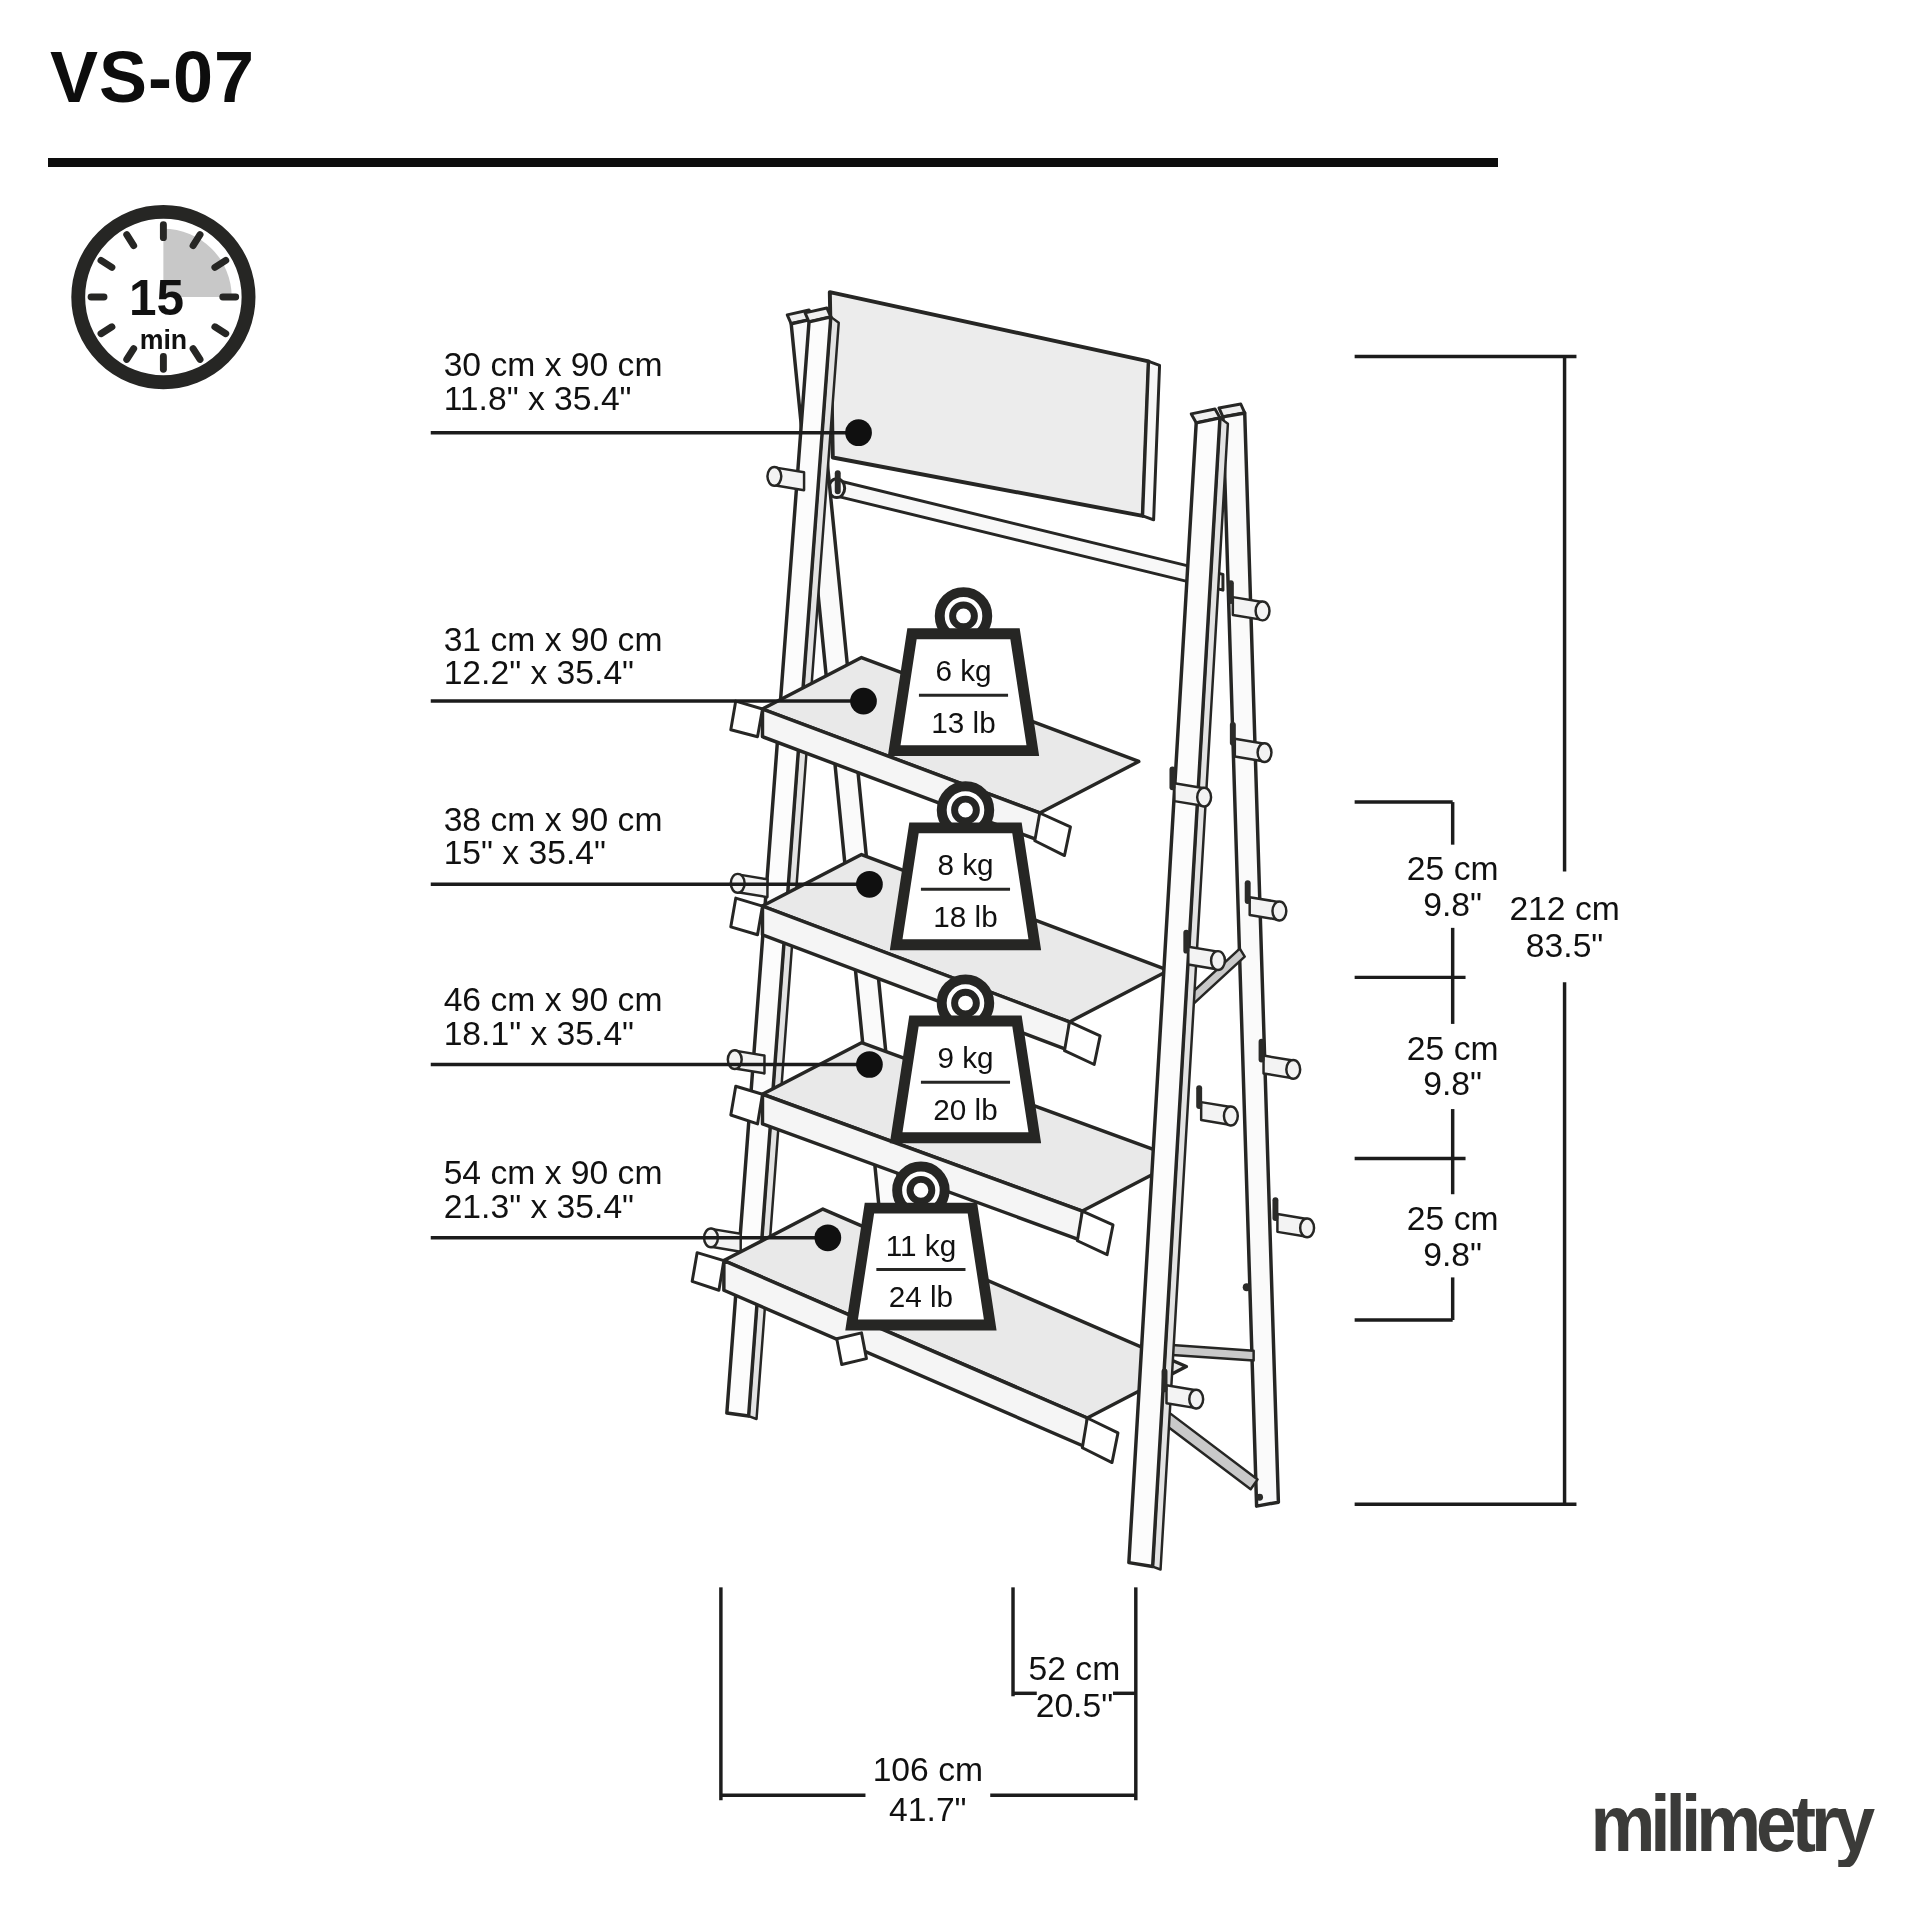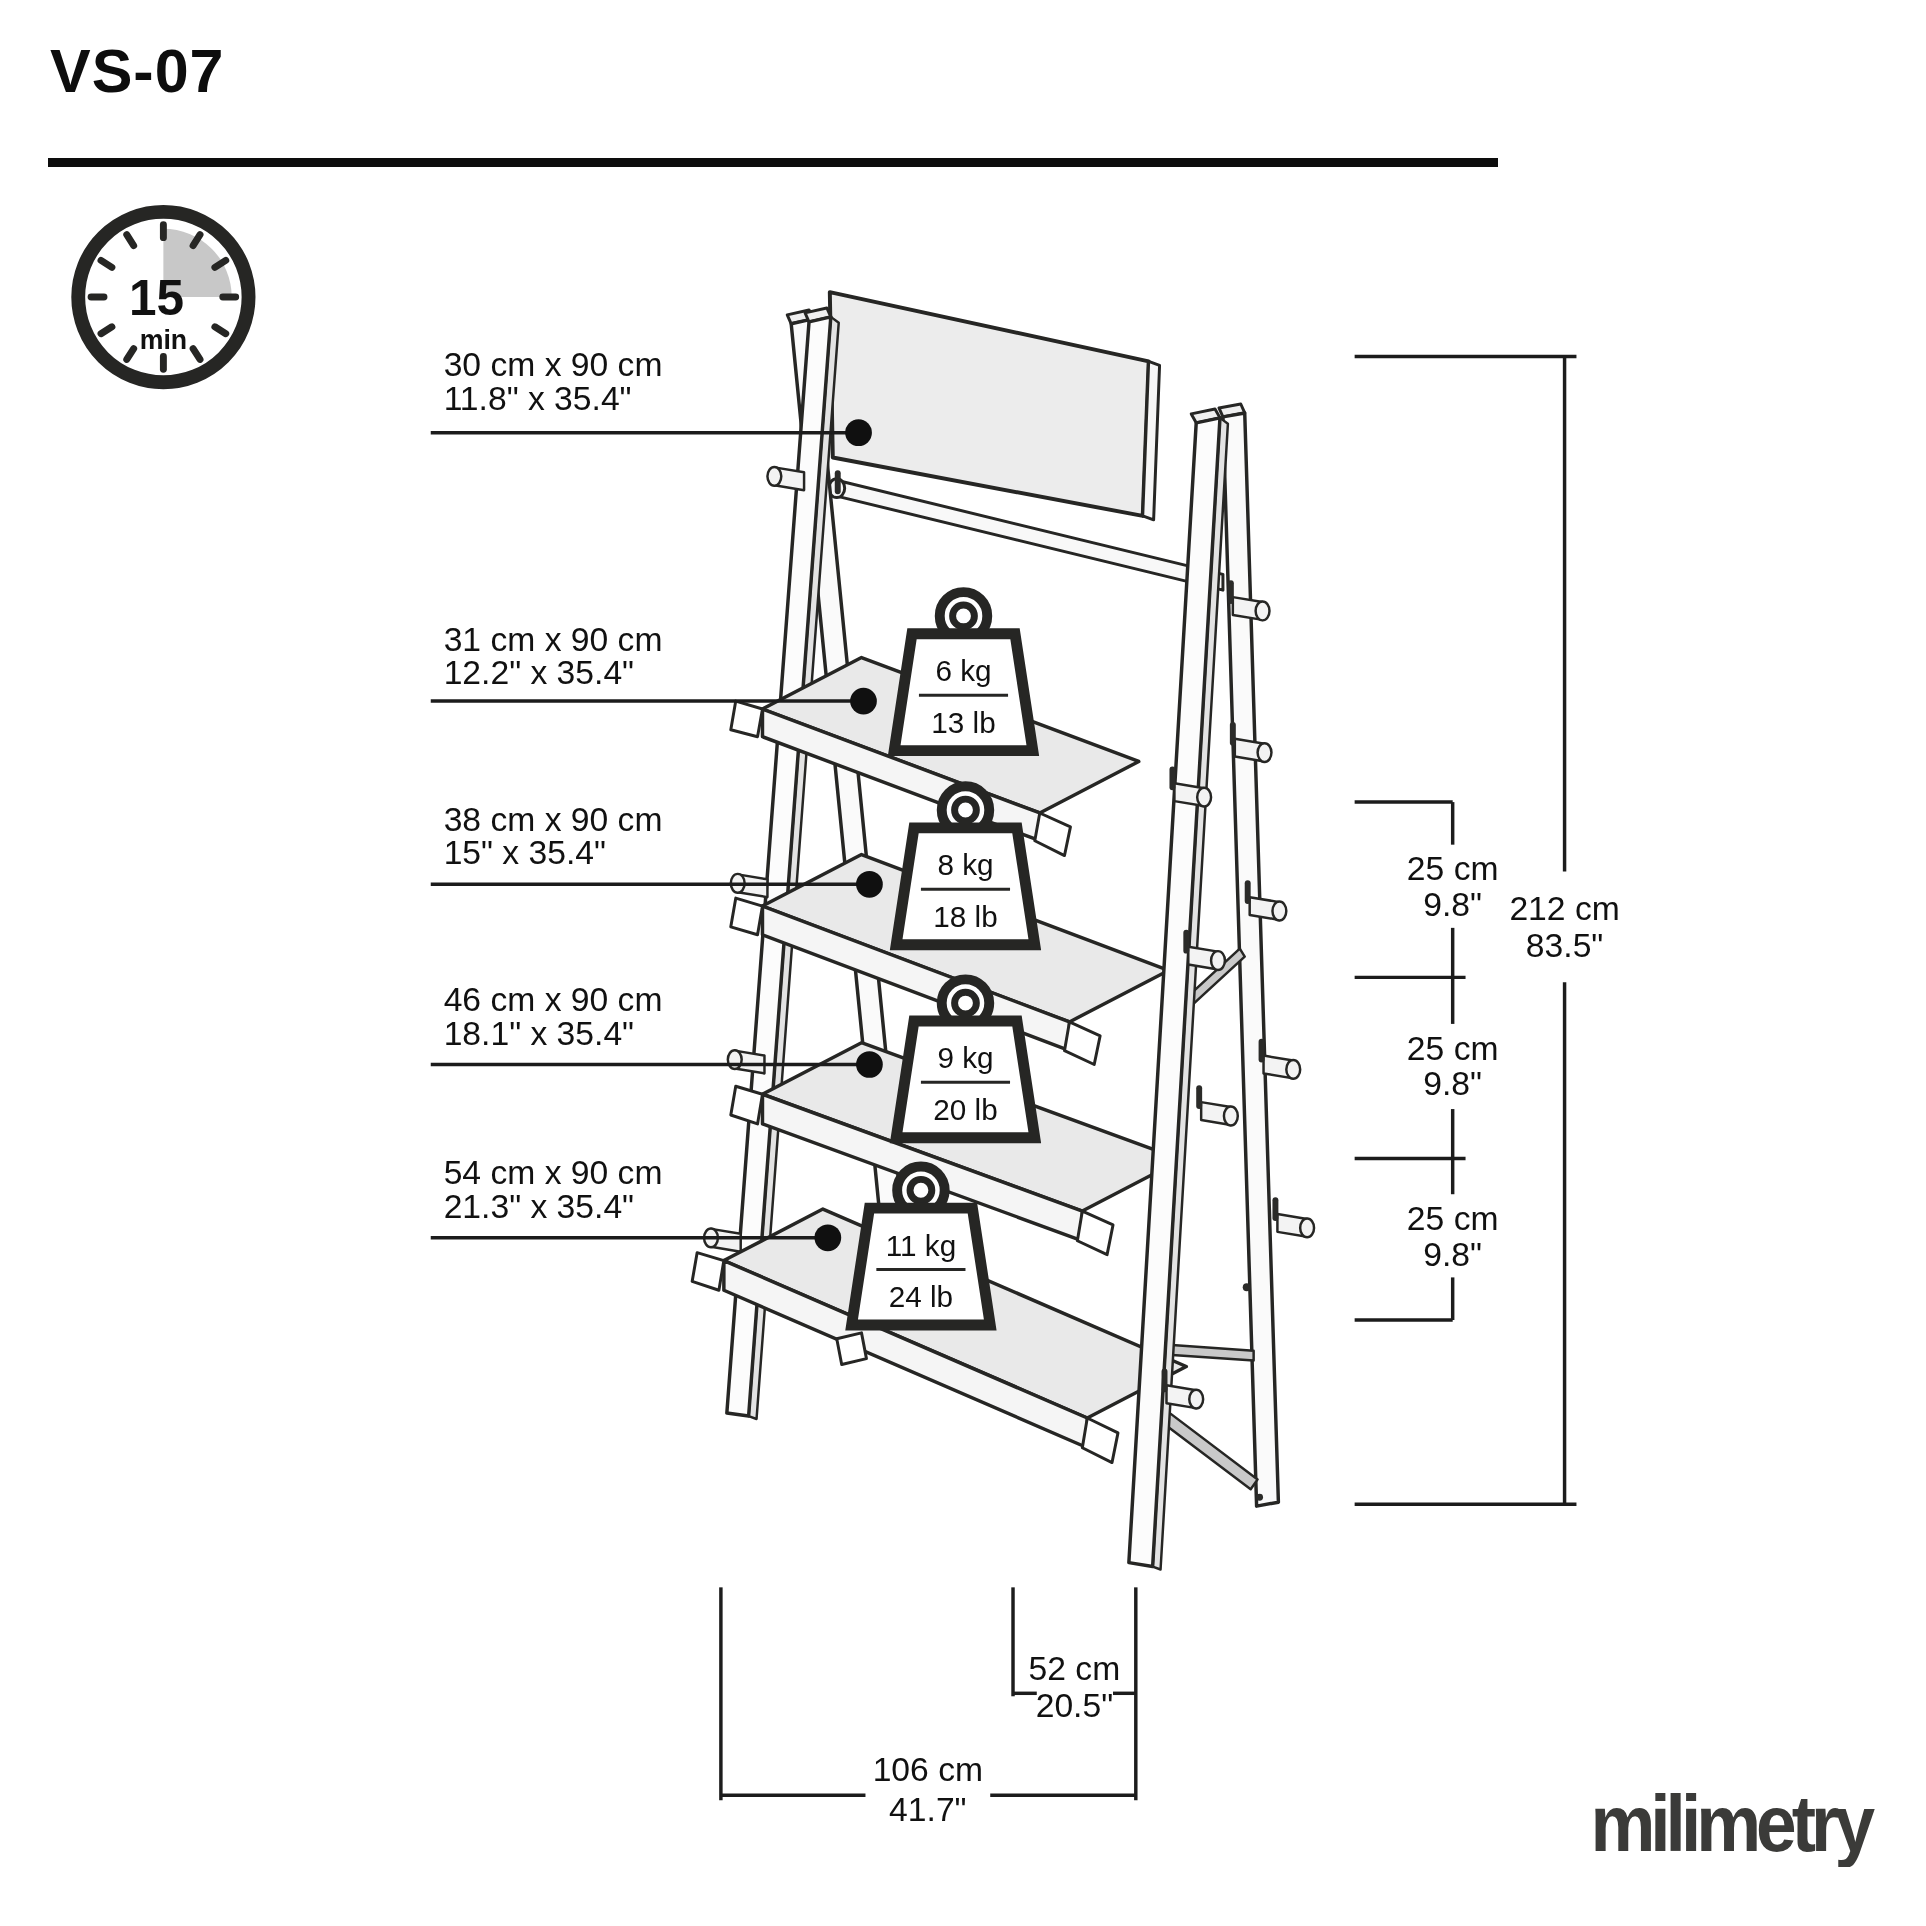--- a/index.html
+++ b/index.html
@@ -1,18 +1,18 @@
 <!DOCTYPE html>
 <html><head>
 <meta charset="utf-8">
 <style>
   html,body{margin:0;padding:0;background:#fff;}
   .page{position:relative;width:1927px;height:1927px;background:#ffffff;overflow:hidden;
         font-family:"Liberation Sans","DejaVu Sans",sans-serif;color:#111;}
-  .page-title{position:absolute;left:50px;top:36px;margin:0;font-size:61px;font-weight:700;
+  .page-title{position:absolute;left:50px;top:36px;margin:0;font-size:72px;font-weight:700;
         letter-spacing:1px;color:#0d0d0d;}
   .title-divider{position:absolute;left:48px;top:158px;width:1450px;height:9px;background:#0d0d0d;}
   svg{position:absolute;left:0;top:0;}
   svg text{font-family:"Liberation Sans","DejaVu Sans",sans-serif;fill:#111;}
   .lbl{font-size:34px;}
   .dim{font-size:34px;}
   .badge-txt{font-size:30px;}
   .clock-num{font-size:50px;font-weight:700;}
   .clock-min{font-size:27px;font-weight:600;}
   .brand-logo{position:absolute;right:57px;bottom:59px;font-size:73px;font-weight:700;

